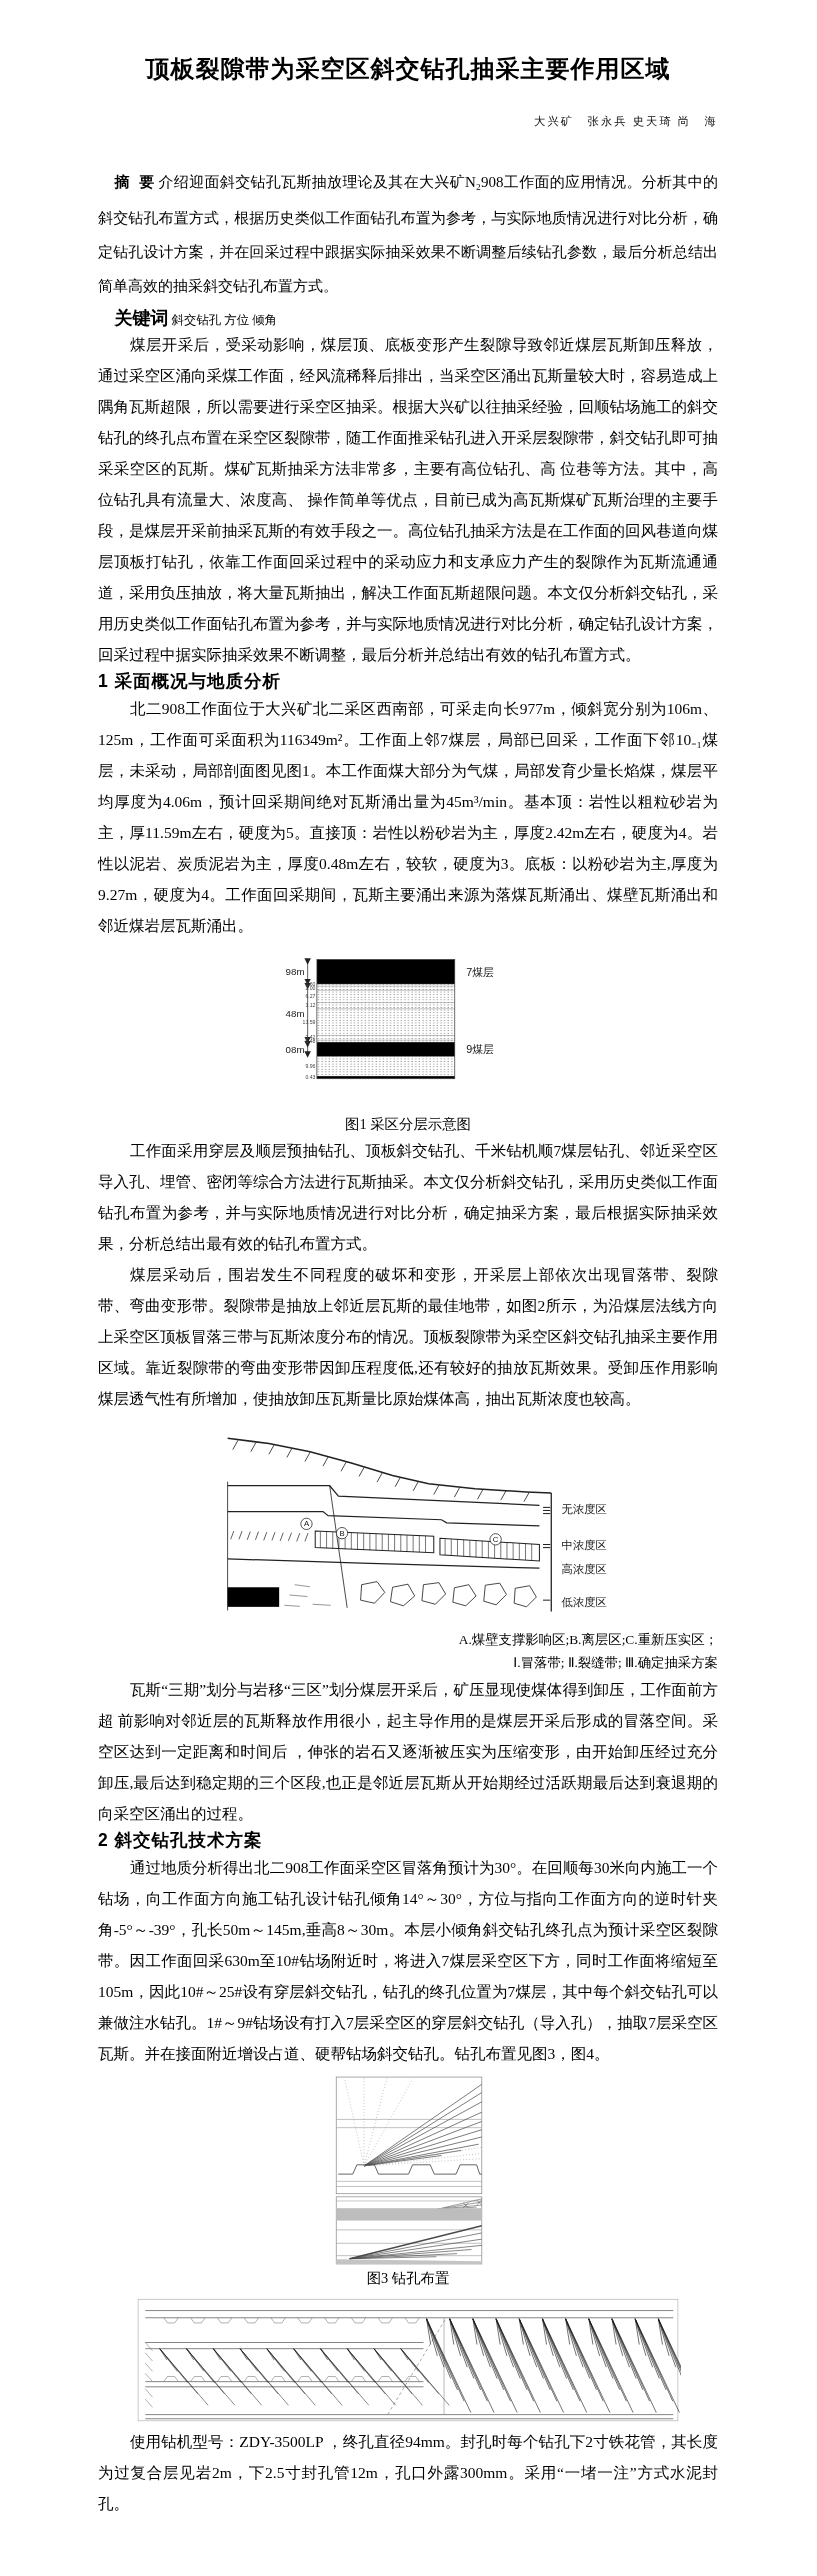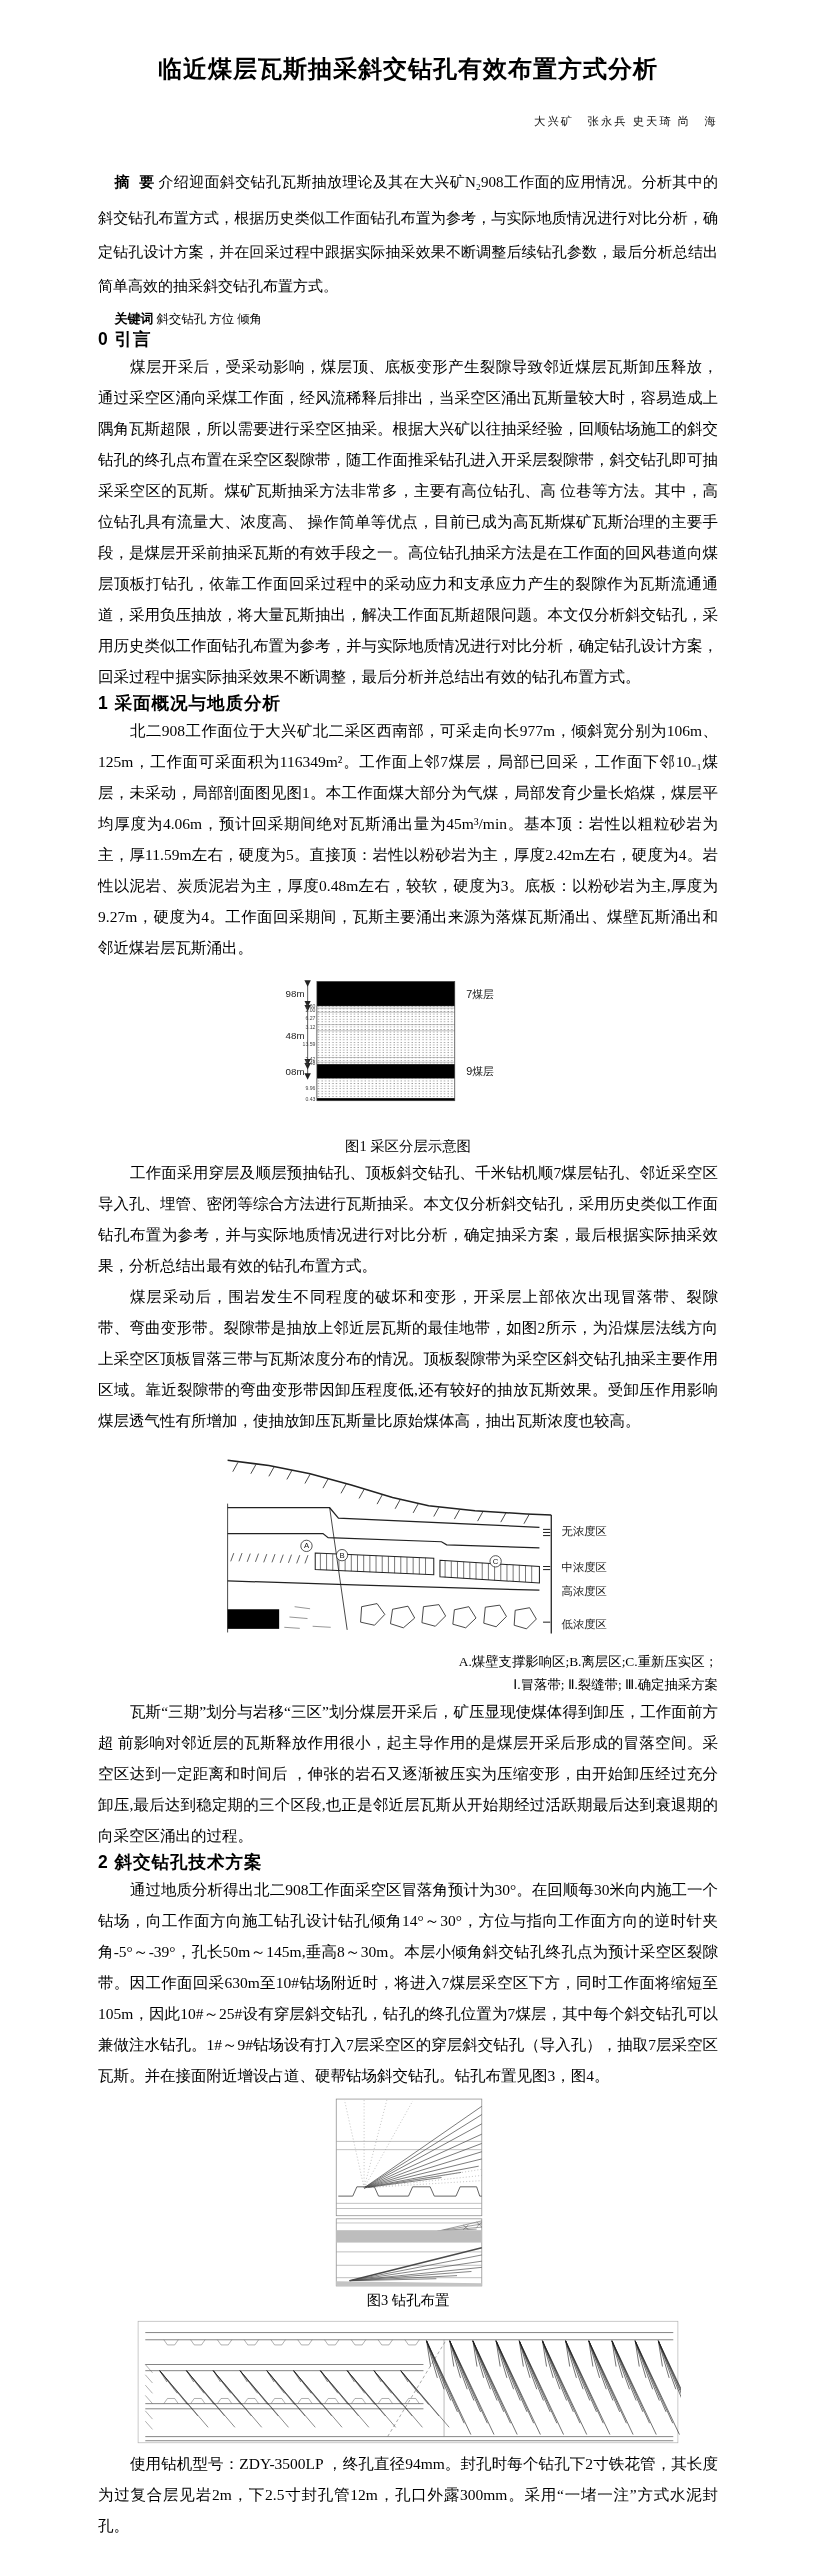--- a/index.html
+++ b/index.html
@@ -4,21 +4,21 @@
 <style>
   html,body{margin:0;padding:0;background:#e9e9e9}
   .page{position:relative;width:818px;height:3764px;margin:0 auto;background:#ffffff;
         box-sizing:border-box;padding:53px 100px 0 98px;overflow:hidden;color:#000;
         font-family:"Liberation Serif","DejaVu Serif",serif}
   .title{font:700 24px/31px "Liberation Sans","DejaVu Sans",sans-serif;text-align:center;margin:0;letter-spacing:1px}
   .authors{margin-top:30px;text-align:right;font:11.3px/15.5px "Liberation Serif",serif;letter-spacing:2.1px;color:#111}
   .abstract{margin:35px 0 0 0;font:15px/34px "Liberation Serif",serif;text-align:justify;text-indent:16.5px}
   .abstract b,.kw b,.bio b{font-family:Liberation Mono, monospace}
   .kw{margin:8.2px 0 0 0;font:12.4px/17.5px "Liberation Serif",serif;text-indent:16.5px}
-  .kw b{font-size:13px}
+  .kw b{font-size:18px}
   h2.sec{font:700 17.5px/23px "Liberation Sans","DejaVu Sans",sans-serif;margin:0;letter-spacing:1px}
   .mt-h0{margin-top:34px}.mt-h1{margin-top:23px}.mt-h2{margin-top:7.2px}
   p.body{font:15.5px/31px "Liberation Serif",serif;text-align:justify;margin:0;text-indent:32px}
   .mt-p0{margin-top:14.4px}.mt-p1{margin-top:13.4px}.mt-p2{margin-top:10.3px}.mt-p3{margin-top:13.4px}
   .mt-p4{margin-top:10.3px}.mt-p5{margin-top:12.4px}.mt-p6{margin-top:19.6px}
   .figwrap{text-align:center}
   .mt-f1{margin-top:15.5px}.mt-f2{margin-top:15.5px}.mt-f3{margin-top:6.2px}.mt-f4{margin-top:5.2px}
   .figcap{font:14.4px/21.6px "Liberation Serif",serif;text-align:center;margin:0}
   .figlegend{font:13.4px/23px "Liberation Serif",serif;text-align:right;margin:0}
   
@@ -27,34 +27,33 @@
   .lyrtxt{font-size:10px;fill:#444}
   .seamtxt{font-size:21px;fill:#111}
   .zonetxt{font-size:22px;fill:#222}
   .abclbl{font-size:15px;fill:#111}
 </style>
 </head>
 <body>
 
 <div class="page">
 
-  <h1 class="title">临近煤层瓦斯抽采斜交钻孔有效布置方式分析</h1>
+  <h1 class="title">顶板裂隙带为采空区斜交钻孔抽采主要作用区域</h1>
   <div class="authors">大兴矿　张永兵 史天琦 尚　海</div>
 
   <p class="abstract">
     <b>摘  要</b>
     <span>介绍迎面斜交钻孔瓦斯抽放理论及其在大兴矿N₂908工作面的应用情况。分析其中的斜交钻孔布置方式，根据历史类似工作面钻孔布置为参考，与实际地质情况进行对比分析，确定钻孔设计方案，并在回采过程中跟据实际抽采效果不断调整后续钻孔参数，最后分析总结出简单高效的抽采斜交钻孔布置方式。</span>
   </p>
 
   <p class="kw">
     <b>关键词</b>
     <span>斜交钻孔 方位 倾角</span>
   </p>
 
-  <h2 class="sec mt-h0">0 引言</h2>
   <p class="body mt-p0">煤层开采后，受采动影响，煤层顶、底板变形产生裂隙导致邻近煤层瓦斯卸压释放，通过采空区涌向采煤工作面，经风流稀释后排出，当采空区涌出瓦斯量较大时，容易造成上隅角瓦斯超限，所以需要进行采空区抽采。根据大兴矿以往抽采经验，回顺钻场施工的斜交钻孔的终孔点布置在采空区裂隙带，随工作面推采钻孔进入开采层裂隙带，斜交钻孔即可抽采采空区的瓦斯。煤矿瓦斯抽采方法非常多，主要有高位钻孔、高 位巷等方法。其中，高位钻孔具有流量大、浓度高、 操作简单等优点，目前已成为高瓦斯煤矿瓦斯治理的主要手段，是煤层开采前抽采瓦斯的有效手段之一。高位钻孔抽采方法是在工作面的回风巷道向煤层顶板打钻孔，依靠工作面回采过程中的采动应力和支承应力产生的裂隙作为瓦斯流通通道，采用负压抽放，将大量瓦斯抽出，解决工作面瓦斯超限问题。本文仅分析斜交钻孔，采用历史类似工作面钻孔布置为参考，并与实际地质情况进行对比分析，确定钻孔设计方案，回采过程中据实际抽采效果不断调整，最后分析并总结出有效的钻孔布置方式。</p>
 
   <h2 class="sec mt-h1">1 采面概况与地质分析</h2>
   <p class="body mt-p1">北二908工作面位于大兴矿北二采区西南部，可采走向长977m，倾斜宽分别为106m、125m，工作面可采面积为116349m²。工作面上邻7煤层，局部已回采，工作面下邻10₋₁煤层，未采动，局部剖面图见图1。本工作面煤大部分为气煤，局部发育少量长焰煤，煤层平均厚度为4.06m，预计回采期间绝对瓦斯涌出量为45m³/min。基本顶：岩性以粗粒砂岩为主，厚11.59m左右，硬度为5。直接顶：岩性以粉砂岩为主，厚度2.42m左右，硬度为4。岩性以泥岩、炭质泥岩为主，厚度0.48m左右，较软，硬度为3。底板：以粉砂岩为主,厚度为9.27m，硬度为4。工作面回采期间，瓦斯主要涌出来源为落煤瓦斯涌出、煤壁瓦斯涌出和邻近煤岩层瓦斯涌出。</p>
 
   <div class="figwrap mt-f1">
     <svg class="figsvg" width="247" height="155" viewBox="0 0 480 300">
       <defs>
         <pattern id="dots" width="7" height="5" patternUnits="userSpaceOnUse">
           <rect width="7" height="5" fill="#ffffff"></rect>

